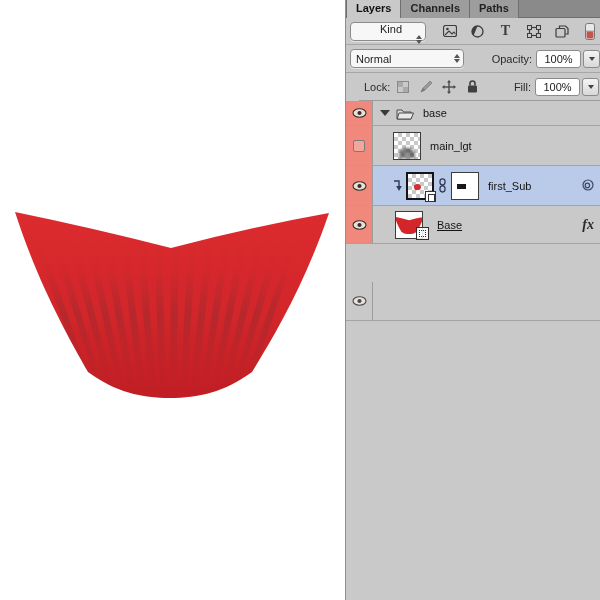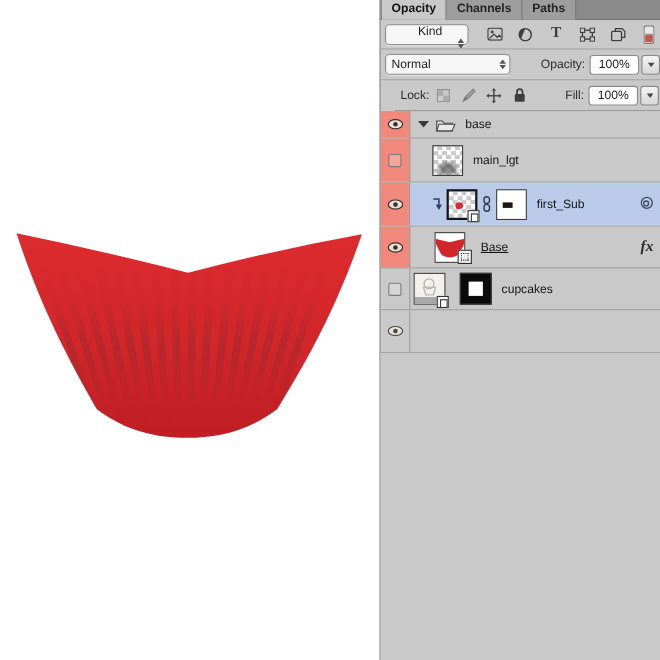--- a/index.html
+++ b/index.html
@@ -122,21 +122,21 @@
           <path d="M258.2 40 L266.2 40 L226.476 200 L220.476 200 Z" fill="url(#sg)"></path>
           <path d="M275.59999999999997 40 L283.59999999999997 40 L236.56799999999998 200 L230.56799999999998 200 Z" fill="url(#sg)"></path>
           <path d="M293 40 L301 40 L246.66 200 L240.66 200 Z" fill="url(#sg)"></path>
         </g>
     </svg>
   </div>
 
   <div class="panel">
 
     <div class="tabbar">
-      <div class="tab active">Opacity</div>
+      <div class="tab active">Layers</div>
       <div class="tab">Channels</div>
       <div class="tab">Paths</div>
       <div class="rest"></div>
     </div>
 
     <div class="filter-row">
       <div class="combo kind-combo">
         <svg width="10" height="10" viewBox="0 0 10 10">
           <circle cx="4" cy="4" r="2.8" fill="none" stroke="#444" stroke-width="1.3"></circle>
           <line x1="6.2" y1="6.2" x2="9" y2="9" stroke="#444" stroke-width="1.4"></line>
@@ -325,39 +325,20 @@
           <svg width="26" height="26" viewBox="30 0 280 210" style="position:absolute;left:0;top:0">
             <path d="M15 17 C38 88 66 138 88 177 C115 197 142 203 170 203 C198 203 225 197 252 177 C276 138 305 88 329 18 Q251 32 171 53 Q93 33 15 17 Z" fill="#d2262a"></path>
           </svg>
           <span class="shape-badge"></span>
         </div>
         <span class="lname underline" style="margin-left:14px">Base</span>
         <span class="right-badge fx">fx</span>
       </div>
     </div>
 
-    <div class="lrow" style="top:244px;height:38px;">
-      <div class="eye-cell">
-        <span class="eyebox"></span>
-      </div>
-      <div class="row-body">
-        <div class="thumb" style="margin-left:3px;width:29px;height:29px;background:#f2f1ef;overflow:visible;">
-          <svg width="27" height="27" viewBox="0 0 27 27">
-            <circle cx="13" cy="9" r="4.5" fill="none" stroke="#b9b5ae" stroke-width="1.2"></circle>
-            <path d="M8 12 L10 19 H17 L19 12 Z" fill="none" stroke="#b9b5ae" stroke-width="1.2"></path>
-            <rect x="0" y="21" width="27" height="6" fill="#a8a8a8"></rect>
-          </svg>
-          <span class="so-badge"></span>
-        </div>
-        <div class="mask-thumb" style="margin-left:13px;width:29px;height:29px;background:#0a0a0a;">
-          <span style="position:absolute;left:7px;top:7px;width:13px;height:13px;background:#fff;"></span>
-        </div>
-        <span class="lname">cupcakes</span>
-      </div>
-    </div>
 
     <div class="lrow" style="top:282px;height:39px;">
       <div class="eye-cell">
         <svg width="15" height="10" viewBox="0 0 15 10">
           <ellipse cx="7.5" cy="5" rx="6.5" ry="4.2" fill="#e9e2da" stroke="#4a4a4a" stroke-width="1.1"></ellipse>
           <circle cx="7.5" cy="5" r="2.1" fill="#4a4a4a"></circle>
         </svg>
       </div>
     </div>
 

